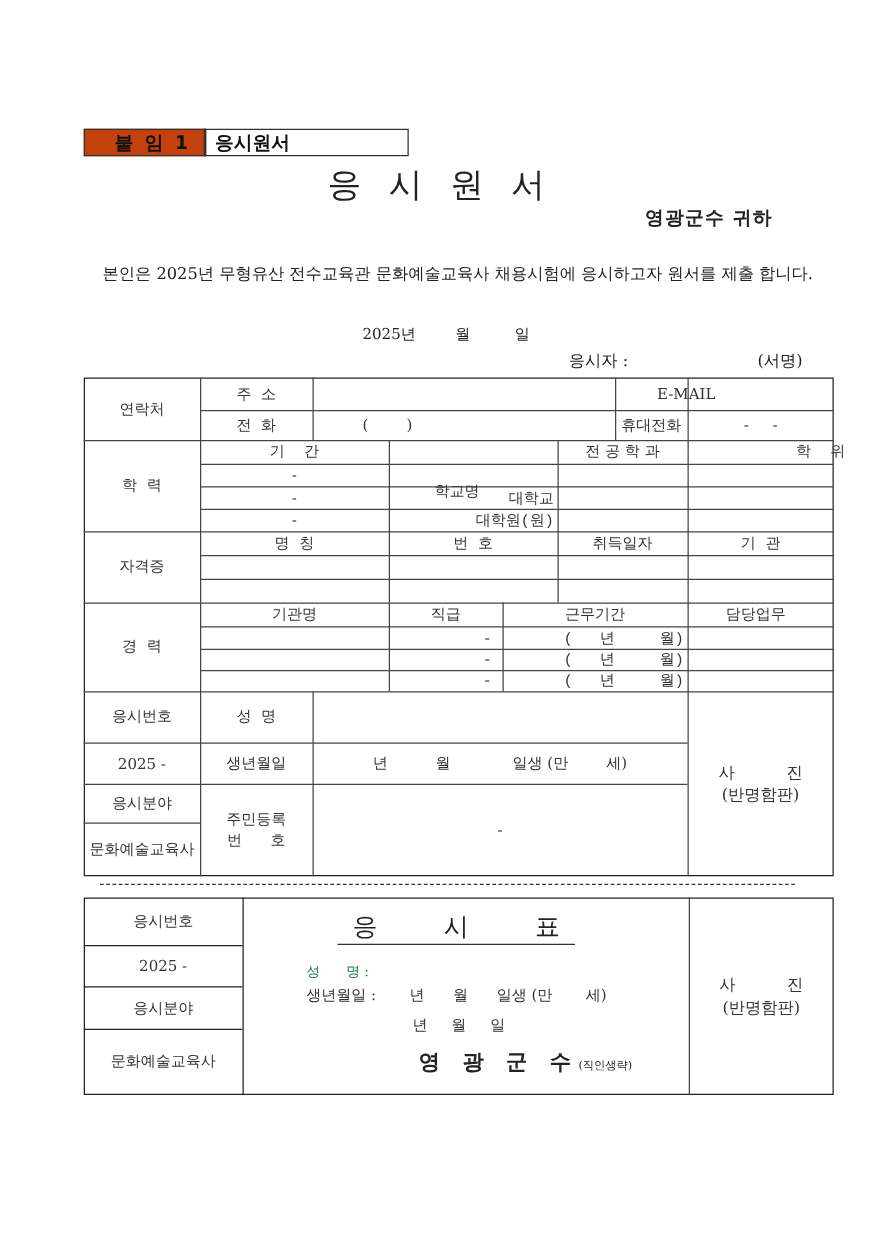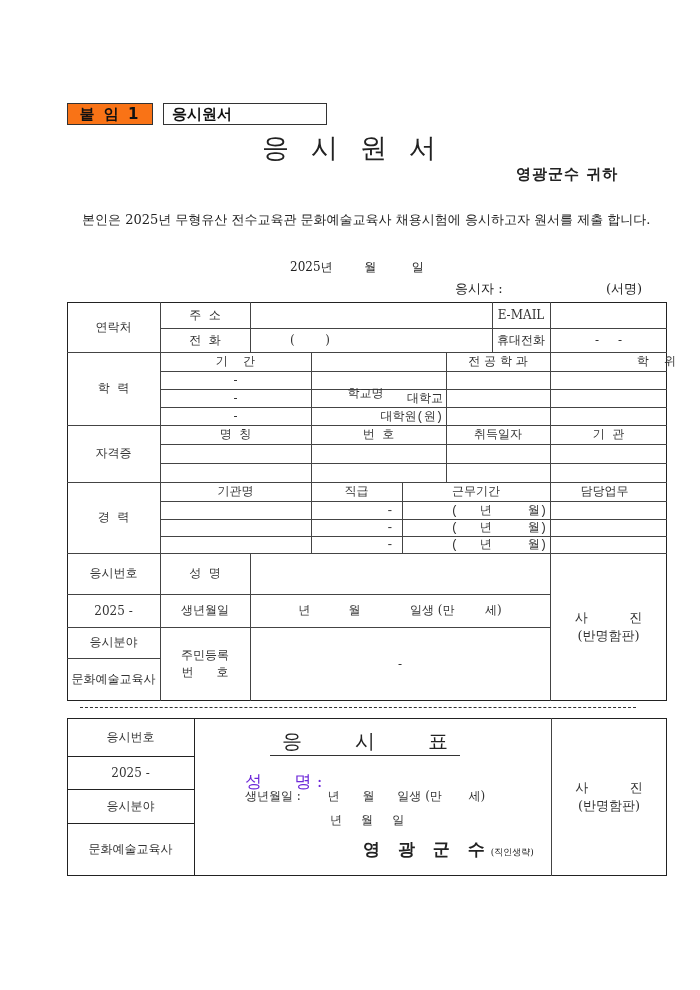--- a/index.html
+++ b/index.html
@@ -1,35 +1,35 @@
 <!DOCTYPE html>
 <html><head>
 <meta charset="utf-8">
 <style>
   html,body{margin:0;padding:0;background:#fff;}
   body{width:700px;height:990px;position:relative;overflow:hidden;font-family:"DejaVu Serif","Liberation Serif",serif;color:#222;}
   .abs{position:absolute;}
-  .lbl-box{left:67px;top:103px;width:84px;height:20px;background:#f97316;border:1.5px solid #333;font-family:"DejaVu Sans","Liberation Sans",sans-serif;font-weight:bold;font-size:15px;line-height:20px;text-align:center;letter-spacing:2px;color:#111;}
+  .lbl-box{left:67px;top:103px;width:84px;height:20px;background:#c2410c;border:1.5px solid #333;font-family:"DejaVu Sans","Liberation Sans",sans-serif;font-weight:bold;font-size:15px;line-height:20px;text-align:center;letter-spacing:2px;color:#111;padding-left:12px;}
   .title-box{left:163px;top:103px;width:154px;height:20px;border:1.5px solid #333;font-family:"DejaVu Sans","Liberation Sans",sans-serif;font-weight:bold;font-size:15px;line-height:20px;padding-left:8px;box-sizing:content-box;color:#111;}
   .main-title{left:250px;top:130px;width:220px;font-size:27px;letter-spacing:22px;text-align:center;}
   .addressee{left:516px;top:165px;font-size:15px;font-weight:bold;letter-spacing:1px;}
   .para{left:66px;top:207px;width:590px;font-size:13px;line-height:26px;text-indent:16px;}
   .date-line{left:290px;top:259px;font-size:12px;}
   .applicant{left:455px;top:280px;font-size:13px;}
   .sign{left:606px;top:280px;font-size:13px;}
 
   .frame{border:1.6px solid #222;box-sizing:border-box;}
   .hl{position:absolute;height:0;border-top:1px solid #444;}
   .vl{position:absolute;width:0;border-left:1px solid #444;}
   .hl.thick{border-top:1.4px solid #222;}
   .cell{position:absolute;display:flex;align-items:center;justify-content:center;font-size:12px;white-space:pre;color:#333;}
   .cell.r{justify-content:flex-end;padding-right:3px;box-sizing:border-box;font-family:Liberation Mono, monospace;}
   .dash{left:80px;top:707px;width:556px;height:0;border-top:1.5px dashed #333;}
   .underline-title{left:270px;top:728px;width:190px;height:28px;border-bottom:1.2px solid #333;font-size:20px;display:flex;justify-content:space-between;align-items:center;padding:0 12px;box-sizing:border-box;}
-  .stamp{font-size:17px;font-weight:bold;letter-spacing:6px;margin-left:28px;}
+  .stamp{font-size:17px;font-weight:bold;letter-spacing:6px;}
   .stamp small{font-size:9px;letter-spacing:0;font-weight:normal;}
 </style>
 </head>
 <body>
 
 <div class="abs lbl-box">붙 임 1</div>
 <div class="abs title-box">응시원서</div>
 <div class="abs main-title">응시원서</div>
 <div class="abs addressee">영광군수 귀하</div>
 
@@ -77,21 +77,21 @@
 <div class="hl" style="left:67px;top:627px;width:483px;"></div>
 <div class="hl" style="left:67px;top:658px;width:93px;"></div>
 <div class="vl" style="left:250px;top:553px;height:148px;"></div>
 <div class="vl" style="left:550px;top:553px;height:148px;"></div>
 
 <div class="cell" style="left:67px;top:302px;width:93px;height:50px;">연락처</div>
 <div class="cell" style="left:160px;top:302px;width:90px;height:26px;">주  소</div>
 <div class="cell" style="left:250px;top:302px;width:242px;height:26px;"></div>
 <div class="cell" style="left:160px;top:328px;width:90px;height:24px;">전  화</div>
 <div class="cell" style="left:250px;top:328px;width:120px;height:24px;">(        )</div>
-<div class="cell" style="left:492px;top:302px;width:58px;height:26px;font-size:12px;">E-MAIL</div>
+<div class="cell" style="left:492px;top:302px;width:58px;height:26px;font-size:12px;padding-left:28px;">E-MAIL</div>
 <div class="cell" style="left:550px;top:302px;width:117px;height:26px;"></div>
 <div class="cell" style="left:492px;top:328px;width:58px;height:24px;">휴대전화</div>
 <div class="cell" style="left:550px;top:328px;width:117px;height:24px;">-     -</div>
 
 <div class="cell" style="left:67px;top:352px;width:93px;height:73px;">학  력</div>
 <div class="cell" style="left:160px;top:352px;width:151px;height:19px;">기    간</div>
 <div class="cell" style="left:298px;top:352px;width:135px;height:19px;margin-top:32px;">학교명</div>
 <div class="cell" style="left:446px;top:352px;width:104px;height:19px;">전 공 학 과</div>
 <div class="cell" style="left:550px;top:352px;width:117px;height:19px;margin-left:48px;">학    위</div>
 
@@ -147,21 +147,21 @@
 <div class="cell" style="left:67px;top:718px;width:127px;height:38px;">응시번호</div>
 <div class="cell" style="left:67px;top:756px;width:127px;height:33px;">2025 -</div>
 <div class="cell" style="left:67px;top:789px;width:127px;height:34px;">응시분야</div>
 <div class="cell" style="left:67px;top:823px;width:127px;height:53px;">문화예술교육사</div>
 
 <div class="abs underline-title">
   <span>응</span>
   <span>시</span>
   <span>표</span>
 </div>
-<div class="abs" style="left:245px;top:770px;font-size:17px;white-space:pre;color:#6d28d9;text-align:center;">성      명 :</div>
+<div class="abs" style="left:245px;top:770px;font-size:11px;white-space:pre;color:#15803d;text-align:center;">성      명 :</div>
 <div class="abs" style="left:245px;top:788px;font-size:12px;white-space:pre;color:#333;">생년월일 :       년      월      일생 (만       세)</div>
 <div class="abs" style="left:330px;top:812px;font-size:12px;white-space:pre;color:#333;">년     월     일</div>
 <div class="abs stamp" style="left:335px;top:838px;">
   <span>영 광 군 수</span><small>(직인생략)</small>
 </div>
 <div class="cell" style="left:551px;top:718px;width:116px;height:158px;flex-direction:column;font-size:13px;">
   <span>사          진</span>
   <span>(반명함판)</span>
 </div>
 

